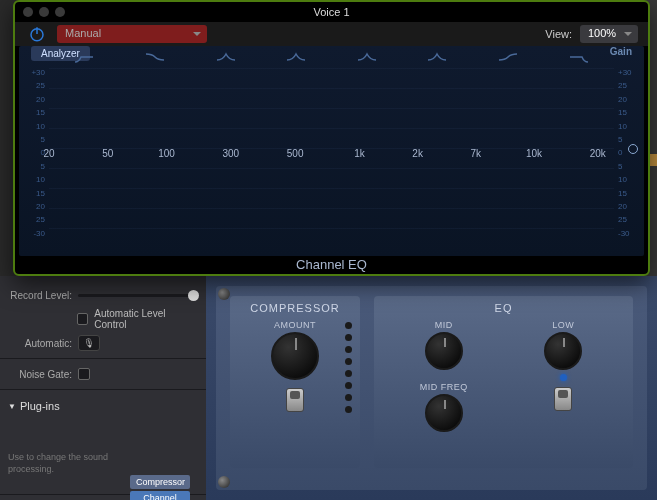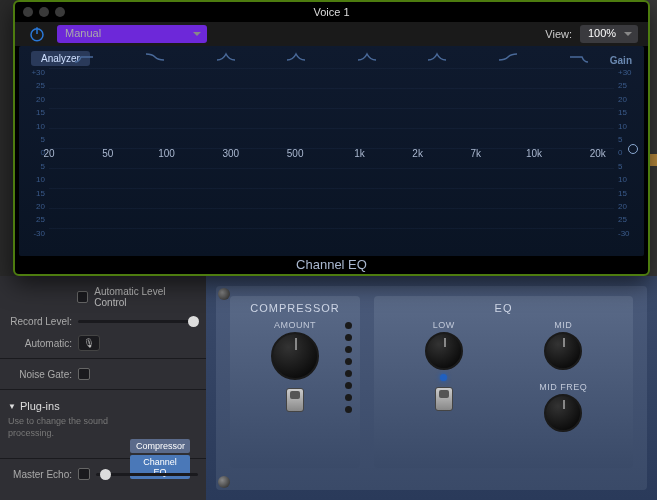--- a/index.html
+++ b/index.html
@@ -6,42 +6,42 @@
 body { width: 657px; height: 500px; overflow: hidden; background: #2a2a2a; position: relative; }
 
 
 .eq-window { position: absolute; left: 13px; top: 0; width: 637px; height: 276px; background: #000; border: 2px solid #4d7c0f; border-radius: 6px; box-shadow: 0 8px 24px rgba(0,0,0,0.6); z-index: 10; }
 .eq-titlebar { height: 20px; display: flex; align-items: center; justify-content: center; color: #ddd; font-size: 11px; position: relative; }
 .traffic { position: absolute; left: 8px; top: 5px; display: flex; gap: 6px; }
 .traffic span { width: 10px; height: 10px; border-radius: 50%; background: #3a3a3a; display: block; }
 .eq-toolbar { height: 24px; display: flex; align-items: center; padding: 0 10px; gap: 8px; background: #1a1a1a; }
 .power-btn { width: 24px; height: 24px; border-radius: 50%; display: flex; align-items: center; justify-content: center; cursor: pointer; }
 .power-btn svg { width: 18px; height: 18px; }
-.preset-select { background: #6d28d9; color: #aaa; border: none; border-radius: 3px; padding: 2px 20px 2px 8px; font-size: 11px; width: 150px; height: 18px; appearance: none; position: relative; }
+.preset-select { background: #7f1d1d; color: #aaa; border: none; border-radius: 3px; padding: 2px 20px 2px 8px; font-size: 11px; width: 150px; height: 18px; appearance: none; position: relative; }
 .preset-wrap { position: relative; }
 .preset-wrap::after { content: ""; position: absolute; right: 6px; top: 7px; border: 4px solid transparent; border-top-color: #888; pointer-events: none; }
 .spacer { flex: 1; }
 .view-label { color: #ccc; font-size: 11px; }
 .view-select { background: #3a3a3e; color: #fff; border: none; border-radius: 3px; padding: 2px 16px 2px 8px; font-size: 11px; width: 58px; height: 18px; }
 
 .eq-body { position: relative; height: 210px; background: linear-gradient(180deg, #0f1a2e, #0a1424); margin: 0 4px; border-radius: 2px; }
 .eq-bands { position: absolute; top: 4px; left: 30px; right: 30px; display: flex; justify-content: space-around; }
 .band-icon { width: 22px; height: 14px; }
 .band-icon svg { stroke: #4a6a9a; stroke-width: 1.5; fill: none; }
 .eq-grid { position: absolute; inset: 22px 30px 18px 30px; }
 .eq-grid::before { content: ""; position: absolute; inset: 0; background:
   repeating-linear-gradient(to bottom, rgba(50,70,110,0.15) 0 1px, transparent 1px 20px); }
 .freq-labels { position: absolute; left: 30px; right: 30px; top: 102px; display: flex; justify-content: space-between; color: #aab8d0; font-size: 10px; }
 .freq-labels span { transform: translateX(-50%); }
 .db-labels { position: absolute; top: 22px; bottom: 18px; width: 18px; display: flex; flex-direction: column; justify-content: space-between; color: #3a5a8a; font-size: 8px; text-align: right; }
 .db-left { left: 8px; }
 .db-right { right: 8px; text-align: left; }
 .gain-dot { position: absolute; right: 6px; top: 98px; width: 10px; height: 10px; border: 1.5px solid #8aa8d0; border-radius: 50%; background: transparent; }
 
-.eq-footer { height: 20px; display: flex; align-items: flex-end; padding: 0 12px; }
+.eq-footer { height: 20px; display: flex; align-items: flex-start; padding: 0 12px; }
 .analyzer-btn { background: #2a3a5a; color: #cfe0ff; border: none; border-radius: 3px; padding: 2px 10px; font-size: 10px; cursor: pointer; }
 .gain-label { color: #6a88b0; font-size: 10px; margin-left: auto; font-weight: bold; }
 .plugin-name { position: absolute; bottom: 2px; left: 0; right: 0; text-align: center; color: #aab8d0; font-size: 13px; font-weight: 300; }
 
 
 .left-panel { position: absolute; left: 0; top: 276px; width: 206px; height: 224px; background: #2f2f34; color: #bbb; font-size: 10px; padding: 6px 8px; }
 .row { display: flex; align-items: center; gap: 6px; margin: 4px 0; min-height: 18px; }
 .row-label { width: 64px; text-align: right; color: #aaa; font-size: 10px; }
 .slider-track { flex: 1; height: 3px; background: #1a1a1e; border-radius: 2px; position: relative; }
 .slider-thumb { position: absolute; top: -4px; width: 11px; height: 11px; border-radius: 50%; background: #ddd; }
@@ -193,45 +193,45 @@
     <div class="eq-footer">
       <button class="analyzer-btn">Analyzer</button>
       <span class="gain-label">Gain</span>
     </div>
   </div>
   <div class="plugin-name">Channel EQ</div>
 </div>
 
 <div class="left-panel">
   <div class="row">
+    <span class="row-label">Record Level:</span>
+    <div class="slider-track">
+        <div class="slider-thumb" style="left:92%"></div>
+      </div>
+  </div>
+  <div class="row">
     <span class="row-label"></span>
     <span class="chk"></span>
     <span>Automatic Level Control</span>
-  </div>
-  <div class="row">
-    <span class="row-label">Record Level:</span>
-    <div class="slider-track">
-        <div class="slider-thumb" style="left:92%"></div>
-      </div>
   </div>
   <div class="row">
     <span class="row-label">Automatic:</span>
     <div class="mon-btn">🎙</div>
   </div>
   <div class="divider"></div>
   <div class="row">
     <span class="row-label">Noise Gate:</span>
     <span class="chk"></span>
   </div>
   <div class="divider"></div>
   <div class="section-header">
     <span class="tri">▼</span>
     <span>Plug-ins</span>
   </div>
-  <div style="position:relative; height:36px;">
+  <div style="position:relative; height:36px;margin-top:36px;">
     <div class="hint">Use to change the sound processing.</div>
     <div class="plugin-tags">
       <div class="tag">Compressor</div>
       <div class="tag sel">Channel EQ</div>
     </div>
   </div>
   <div class="divider"></div>
   <div class="row">
     <span class="row-label">Master Echo:</span>
     <span class="chk"></span>
@@ -260,29 +260,29 @@
             <span></span>
             <span></span>
             <span></span>
         </div>
         <div class="toggle-sw"></div>
       </div>
       <div class="module mod-eq">
         <div class="mod-title">EQ</div>
         <div class="eq-knobs">
           <div class="eq-col">
-            <div class="knob-label">LOW</div>
-            <div class="knob small"></div>
-            <div class="led"></div>
-            <div class="toggle-sw" style="margin-top:2px"></div>
-          </div>
-          <div class="eq-col">
             <div class="knob-label">MID</div>
             <div class="knob small"></div>
             <div style="height:12px"></div>
             <div class="knob-label">MID FREQ</div>
             <div class="knob small"></div>
           </div>
+          <div class="eq-col">
+            <div class="knob-label">LOW</div>
+            <div class="knob small"></div>
+            <div class="led"></div>
+            <div class="toggle-sw" style="margin-top:2px"></div>
+          </div>
         </div>
       </div>
     </div>
   </div>
 </div>
 
 </body></html>

